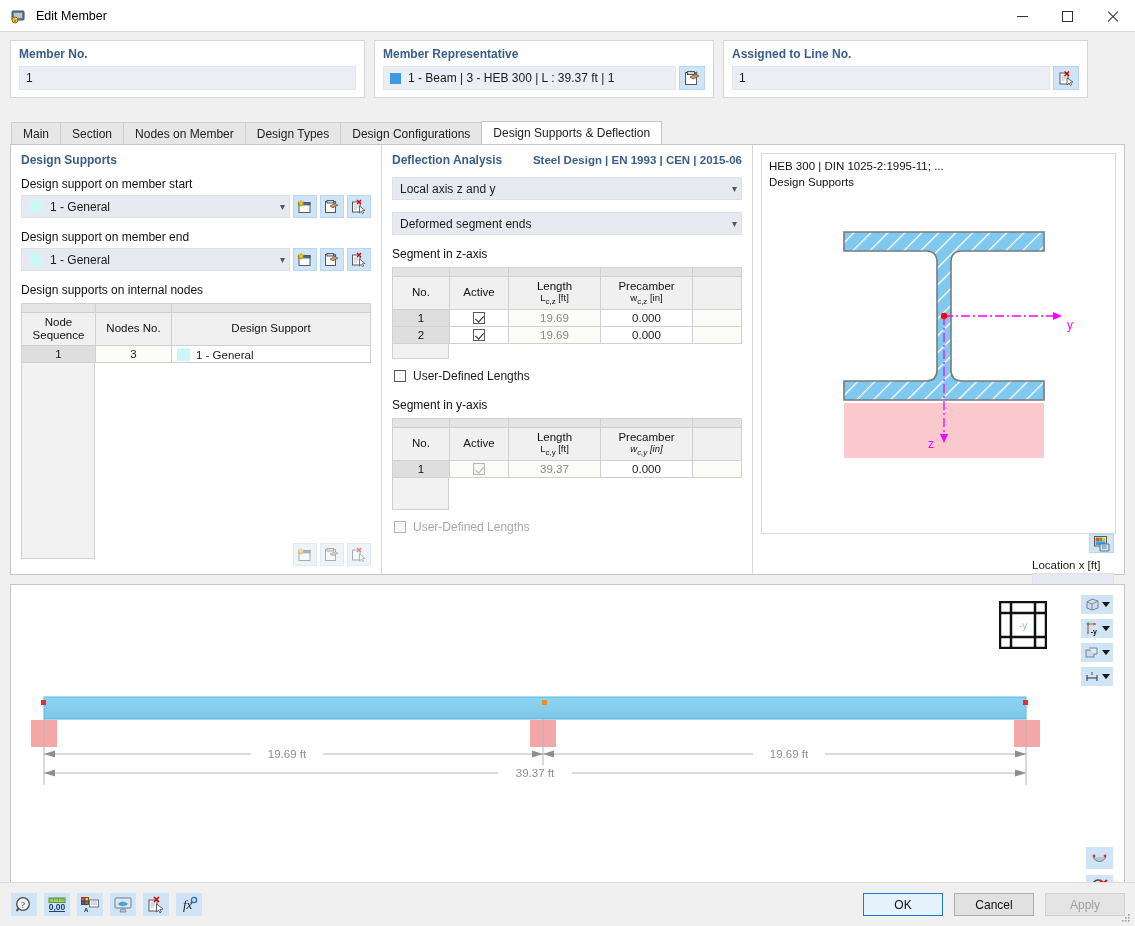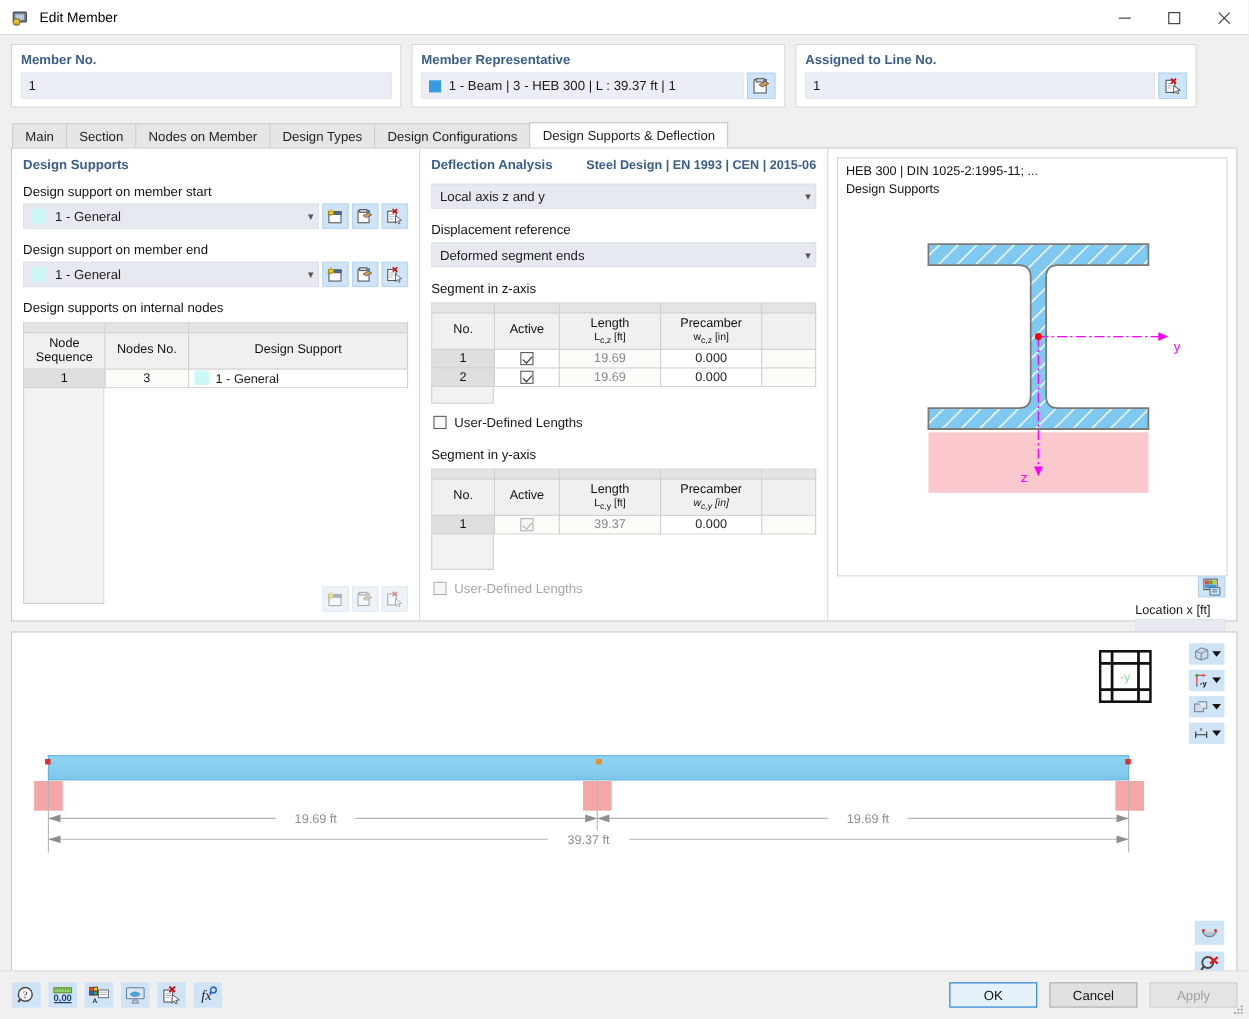--- a/index.html
+++ b/index.html
@@ -54,21 +54,21 @@
   .box1 { width:355px; }
   .box2 { width:340px; }
   .box3 { width:365px; }
   .swatch-blue { width:11px; height:11px; background:#3b9ae1; margin-right:7px; flex:none; }
   .iconbtn {
     width:26px; height:24px; background:#cfe4f7; border:1px solid #b4d3ef;
     display:flex; align-items:center; justify-content:center; flex:none;
   }
 
   
-  .tabstrip { display:flex; padding-left:11px; margin-top:7px; align-items:flex-end; height:23px; }
+  .tabstrip { display:flex; padding-left:11px; margin-top:17px; align-items:flex-end; height:23px; }
   .tab {
     height:22px; padding:0 11px; display:flex; align-items:center;
     background:#e6e6e6; border:1px solid #cfcfcf; border-bottom:none;
     font-size:12px; color:#222; margin-right:-1px;
   }
   .tab.active { background:#ffffff; border-color:#c6c6c6; height:23px; font-weight:normal; }
 
   
   .mainpanel {
     margin:0 10px; background:#ffffff; border:1px solid #c6c6c6;
@@ -375,21 +375,20 @@
       <span class="sec-title-right">Steel Design | EN 1993 | CEN | 2015-06</span>
     </div>
 
     <div class="combo-row">
       <div class="combo">
         <span>Local axis z and y</span>
         <span class="chev">▾</span>
       </div>
     </div>
 
-    <div class="flabel">Displacement reference</div>
     <div class="combo-row">
       <div class="combo">
         <span>Deformed segment ends</span>
         <span class="chev">▾</span>
       </div>
     </div>
 
     <div class="flabel" style="margin-bottom:6px;">Segment in z-axis</div>
     <table class="grid">
       <colgroup>

